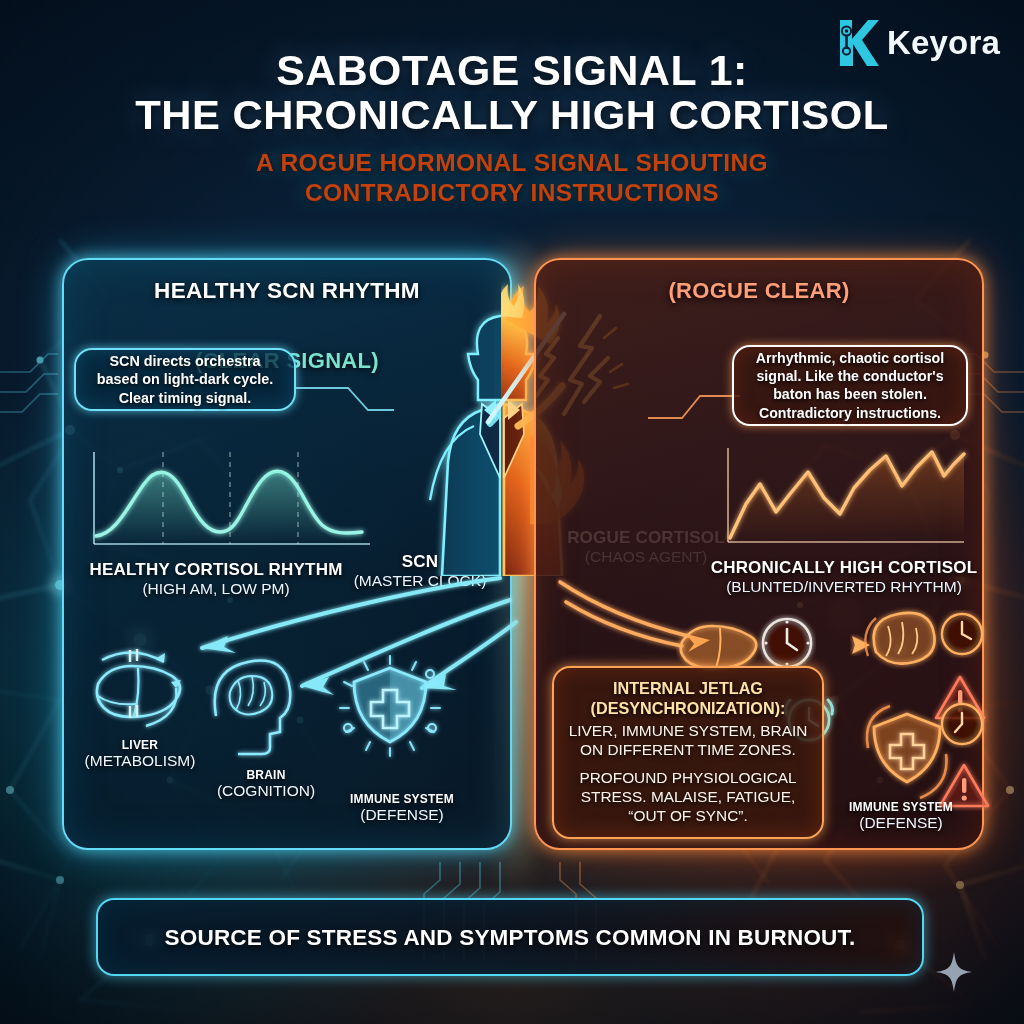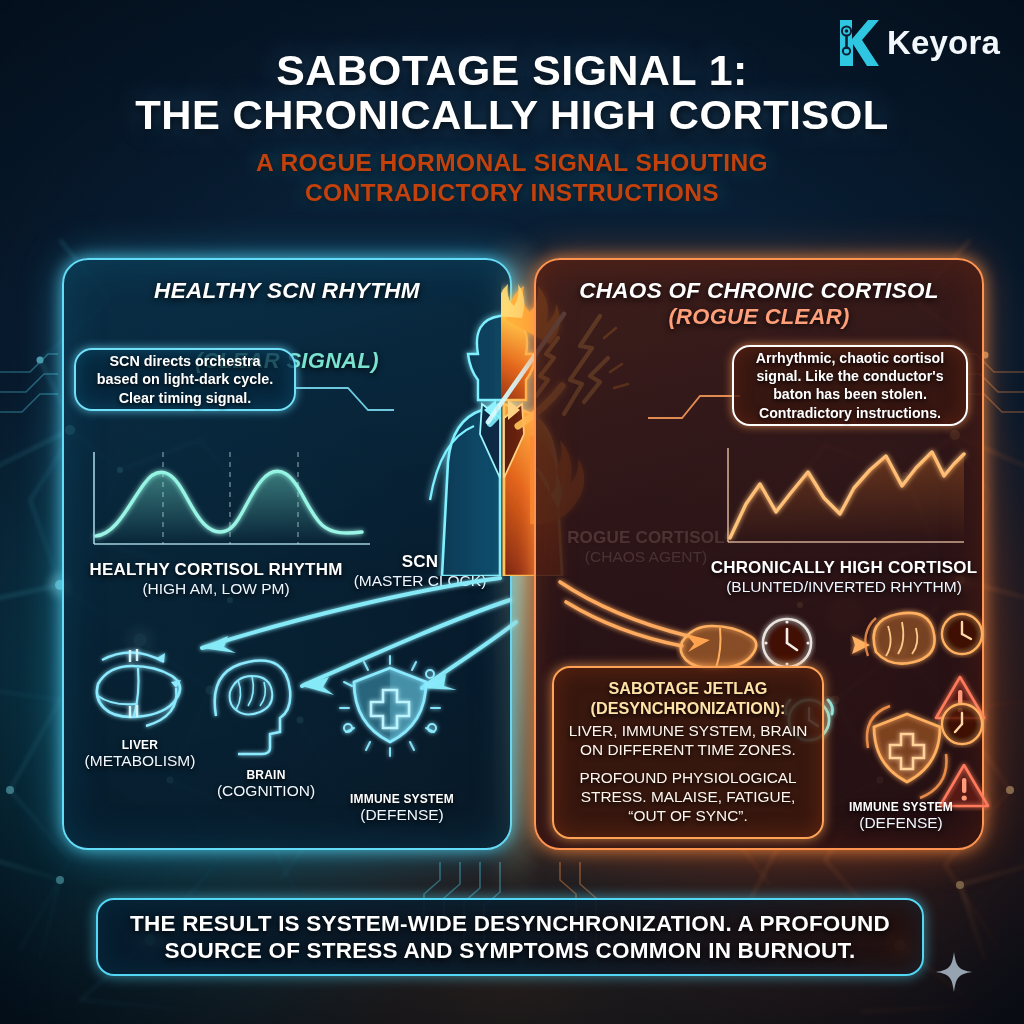--- a/index.html
+++ b/index.html
@@ -42,21 +42,21 @@
     line-height:1.08; text-shadow:0 3px 9px rgba(0,0,0,.75), 0 0 26px rgba(120,200,255,.35);
     transform:scaleX(1.02);
   }
   .title-2{ font-size:41px; }
   .subtitle{
     margin-top:10px; font-size:24.5px; font-weight:700; color:#c2410c; line-height:1.24;
     letter-spacing:.4px; text-shadow:0 2px 7px rgba(0,0,0,.7), 0 0 18px rgba(80,210,240,.45);
   }
 
   
-  .panel{ position:absolute; border-radius:26px;font-style:italic; }
+  .panel{ position:absolute; border-radius:26px; }
   .panel-left{
     left:62px; top:258px; width:450px; height:592px;
     background:linear-gradient(165deg, rgba(11,52,76,.80), rgba(7,30,48,.86) 55%, rgba(6,24,40,.88));
     border:2.5px solid #63dcf7;
     box-shadow:0 0 16px rgba(90,225,255,.75), 0 0 42px rgba(60,200,240,.40), inset 0 0 40px rgba(20,120,160,.26);
   }
   .panel-right{
     left:534px; top:258px; width:450px; height:592px;
     background:linear-gradient(165deg, rgba(72,30,22,.84), rgba(44,18,20,.88) 55%, rgba(32,14,18,.9));
     border:2.5px solid #ff9450;
@@ -468,21 +468,20 @@
       </g>
     </g>
   </svg>
   <div class="organ-label" style="left:312px; top:792px; width:180px;">
     <div class="ol-1">IMMUNE SYSTEM</div>
     <div class="ol-2">(DEFENSE)</div>
   </div>
 
   <div class="panel panel-right">
     <div class="panel-head">
-      <div class="ph-main">CHAOS OF CHRONIC CORTISOL</div>
       <div class="ph-sub warm">(ROGUE CLEAR)</div>
     </div>
   </div>
 
   <svg class="callout-lead" style="left:648px; top:388px; width:92px; height:40px;" viewBox="0 0 92 40">
     <path d="M0 30 L34 30 L52 8 L92 8" fill="none" stroke="#ffa05a" stroke-width="1.8" opacity=".85"></path>
   </svg>
   <div class="callout warm">Arrhythmic, chaotic cortisol signal. Like the conductor's baton has been stolen. Contradictory instructions.</div>
 
   <svg class="chart" style="left:714px; top:446px; width:258px; height:112px;" viewBox="0 0 258 112">
@@ -605,29 +604,28 @@
         <circle cx="28.2" cy="38" r="2.6"></circle>
       </g>
   </svg>
 
   <div class="organ-label" style="left:806px; top:800px; width:190px;">
     <div class="ol-1">IMMUNE SYSTEM</div>
     <div class="ol-2">(DEFENSE)</div>
   </div>
 
   <div class="jetlag">
-    <div class="jl-title">SABOTAGE JETLAG</div>
+    <div class="jl-title">INTERNAL JETLAG</div>
     <div class="jl-title">(DESYNCHRONIZATION):</div>
     <div class="jl-body">LIVER, IMMUNE SYSTEM, BRAIN ON DIFFERENT TIME ZONES.</div>
     <div class="jl-body jl-body2">PROFOUND PHYSIOLOGICAL STRESS. MALAISE, FATIGUE, “OUT OF SYNC”.</div>
   </div>
 
   <div class="banner">
     <div class="banner-txt">
-      <div>THE RESULT IS SYSTEM-WIDE DESYNCHRONIZATION. A PROFOUND</div>
       <div>SOURCE OF STRESS AND SYMPTOMS COMMON IN BURNOUT.</div>
     </div>
   </div>
 
   <svg class="sparkle" viewBox="0 0 36 40">
     <path d="M18 0 C20 14 22 18 36 20 C22 22 20 26 18 40 C16 26 14 22 0 20 C14 18 16 14 18 0 Z" fill="#b8c8d8" opacity=".8"></path>
   </svg>
 
 </div>
 

